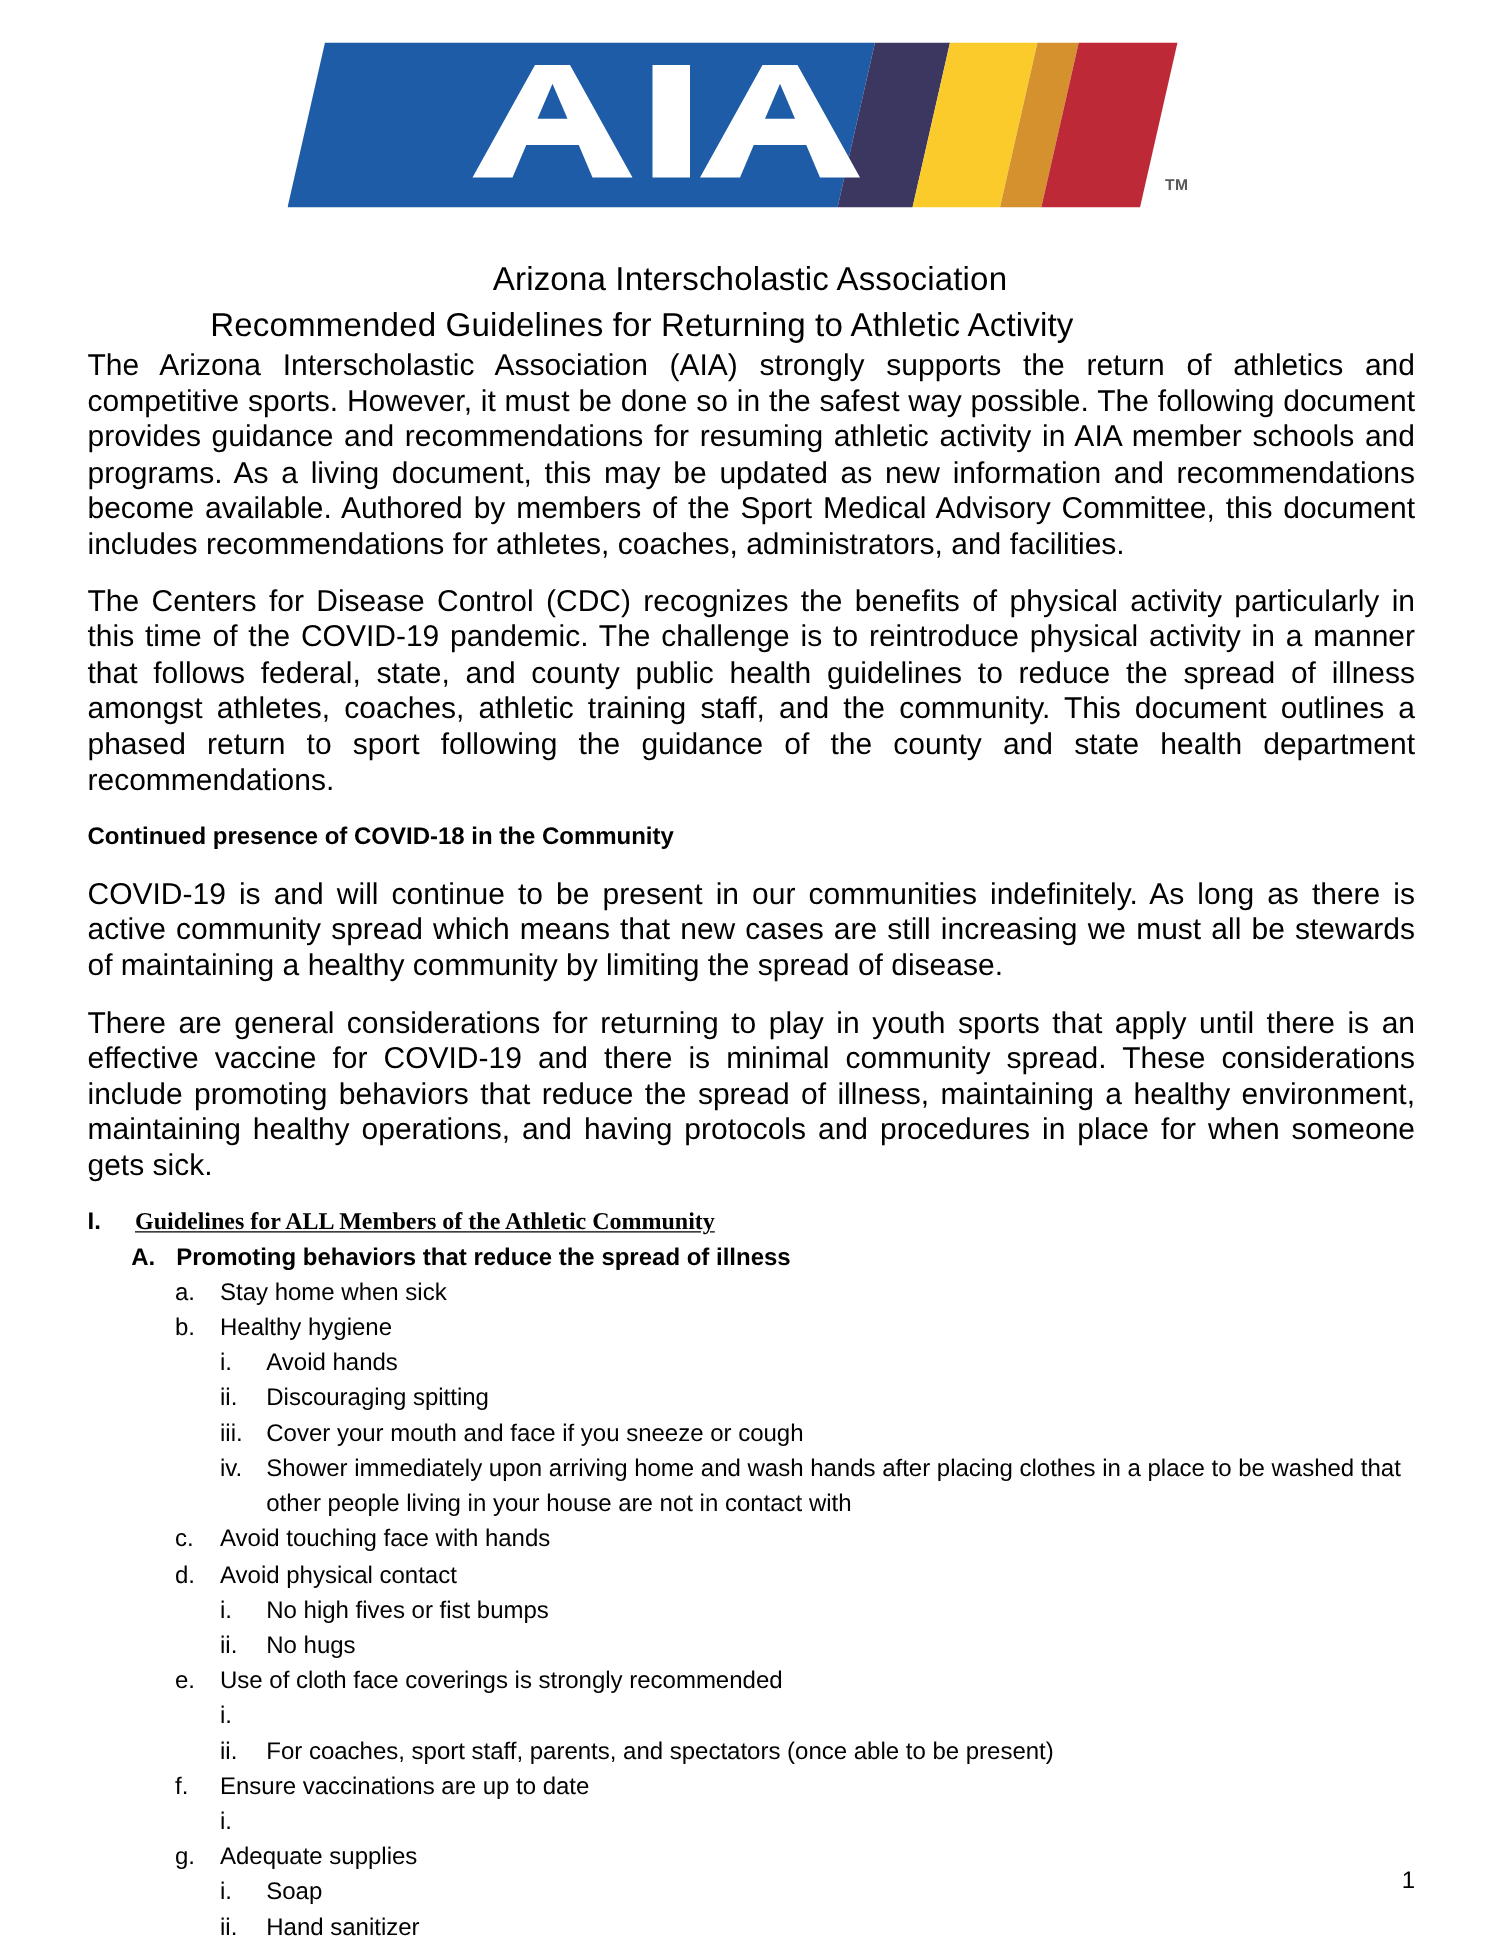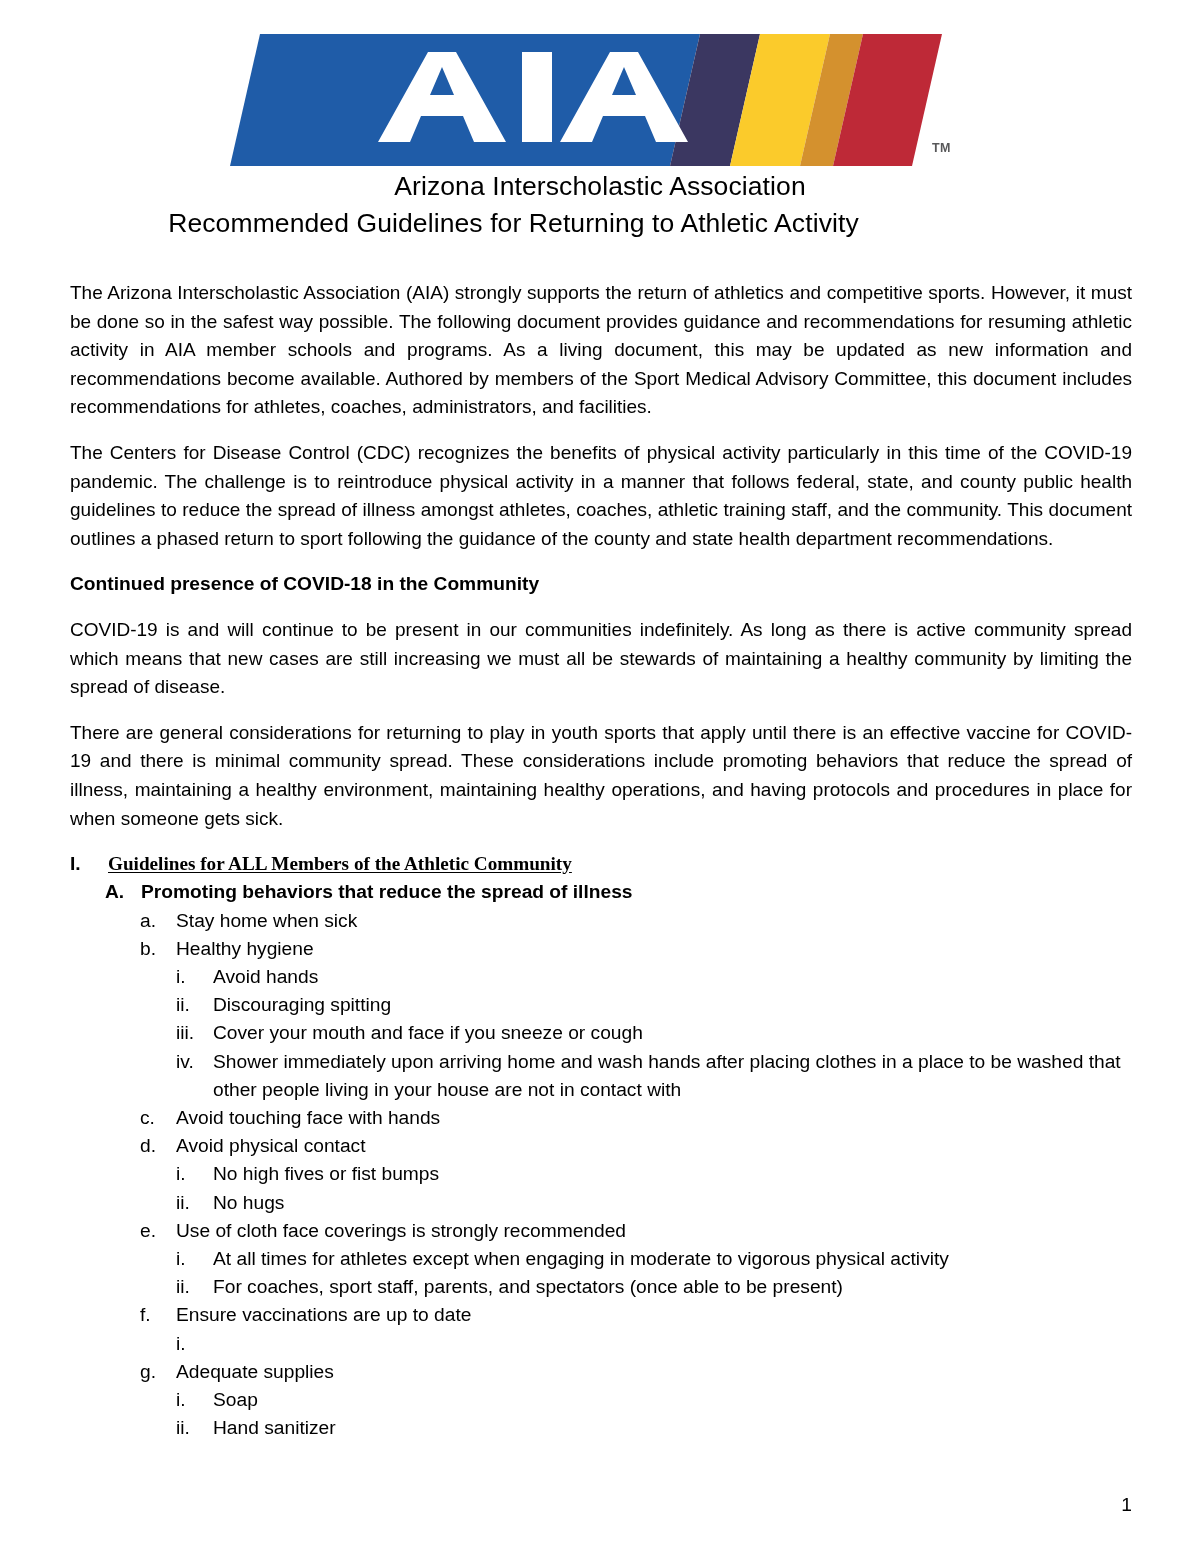--- a/index.html
+++ b/index.html
@@ -53,34 +53,35 @@
   }
 
   
   .title-1, .title-2 {
     text-align: center;
     font-size: 26.5px;
     font-weight: normal;
     color: #000;
     line-height: 1.28;
     letter-spacing: 0.1px;
+    margin-top: 37px;
   }
   .title-1 { position: absolute; left: 0; top: 170px; width: 1200px; }
   .title-2 { position: absolute; left: 0; top: 207px; width: 1027px; }
 
   
   .body-area {
     position: absolute;
     left: 70px;
     top: 279px;
     width: 1062px;
   }
   p.para {
     margin: 0 0 17px 0;
-    font-size: 19px;
+    font-size: 24px;
     line-height: 28.6px;
     text-align: justify;
     text-justify: inter-word;
     color: #000;
   }
   p.para:last-child { margin-bottom: 0; }
   h2.section-head {
     margin: 0 0 17px 0;
     font-size: 19.2px;
     line-height: 28.6px;
@@ -224,21 +225,20 @@
         <div class="row lvl-4">
           <span class="marker">ii.</span>
           <span class="content">No hugs</span>
         </div>
         <div class="row lvl-3">
           <span class="marker">e.</span>
           <span class="content">Use of cloth face coverings is strongly recommended</span>
         </div>
         <div class="row lvl-4">
           <span class="marker">i.</span>
-          <span class="content">At all times for athletes except when engaging in moderate to vigorous physical activity</span>
         </div>
         <div class="row lvl-4">
           <span class="marker">ii.</span>
           <span class="content">For coaches, sport staff, parents, and spectators (once able to be present)</span>
         </div>
         <div class="row lvl-3">
           <span class="marker">f.</span>
           <span class="content">Ensure vaccinations are up to date</span>
         </div>
         <div class="row lvl-4">

